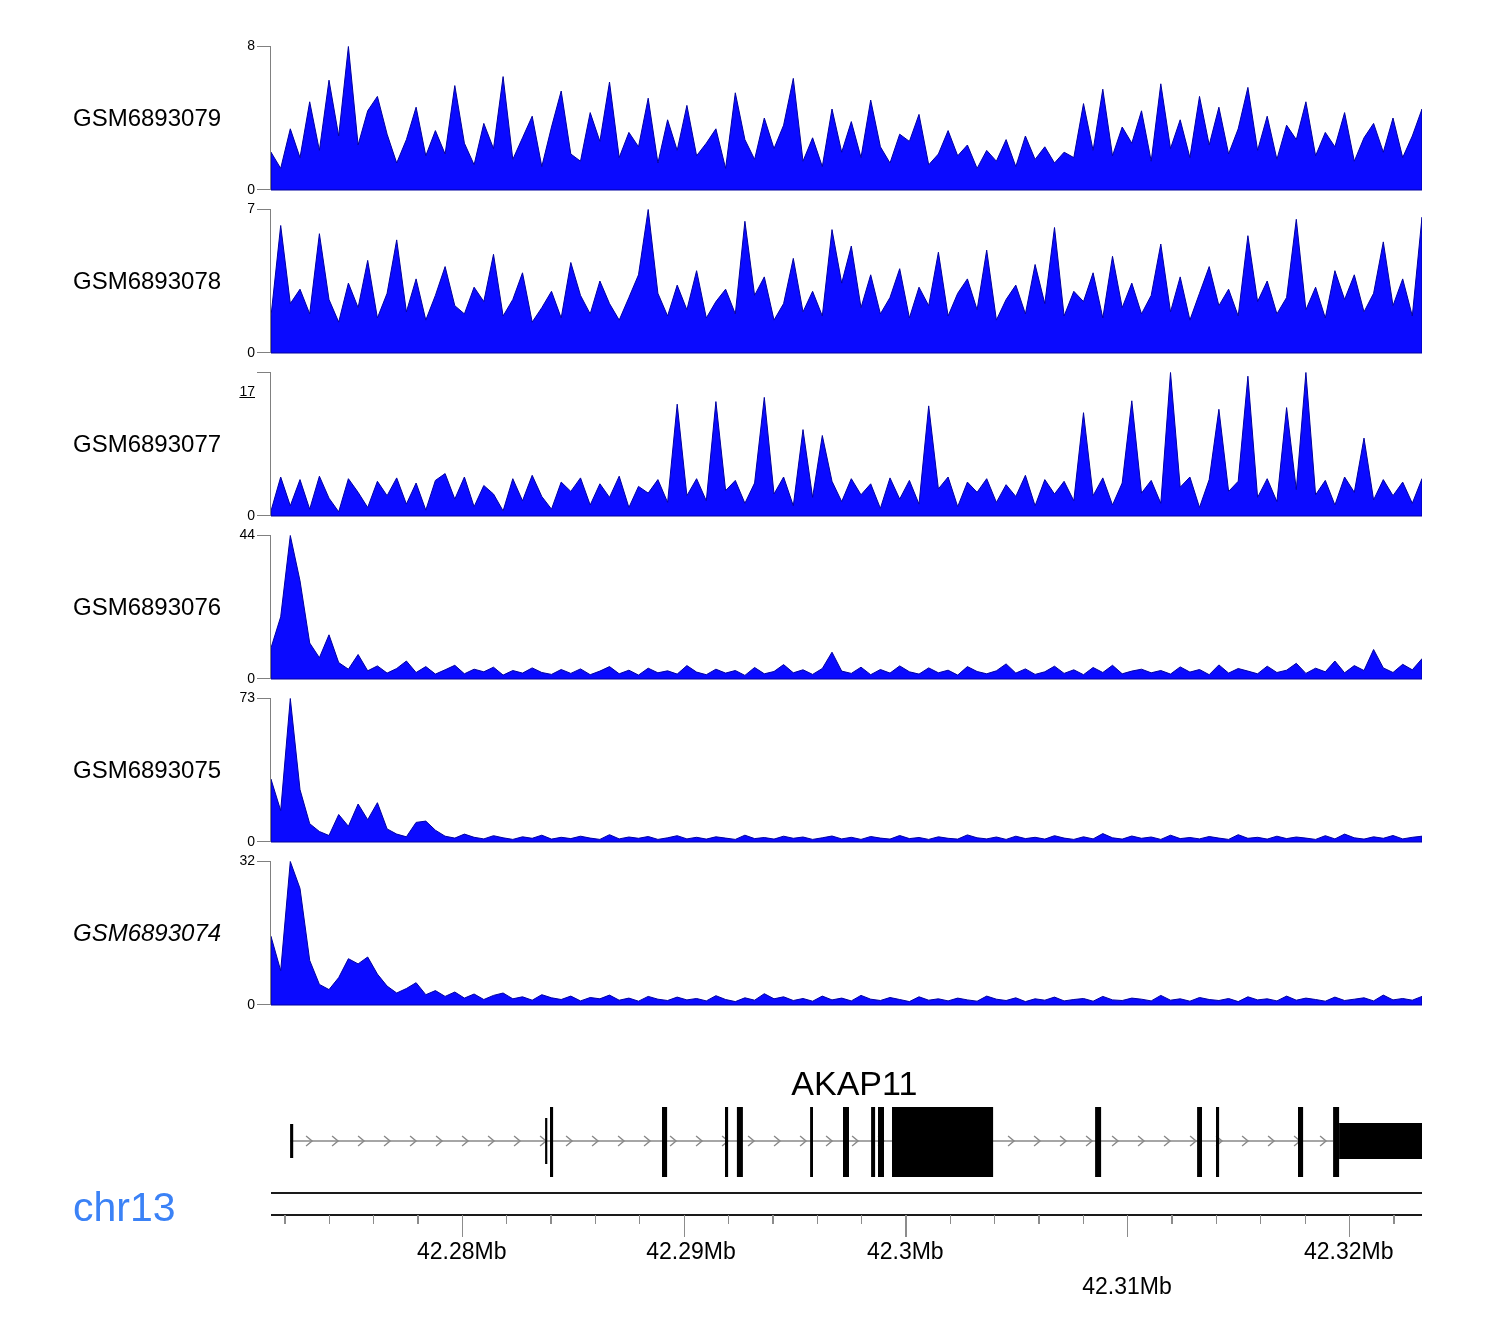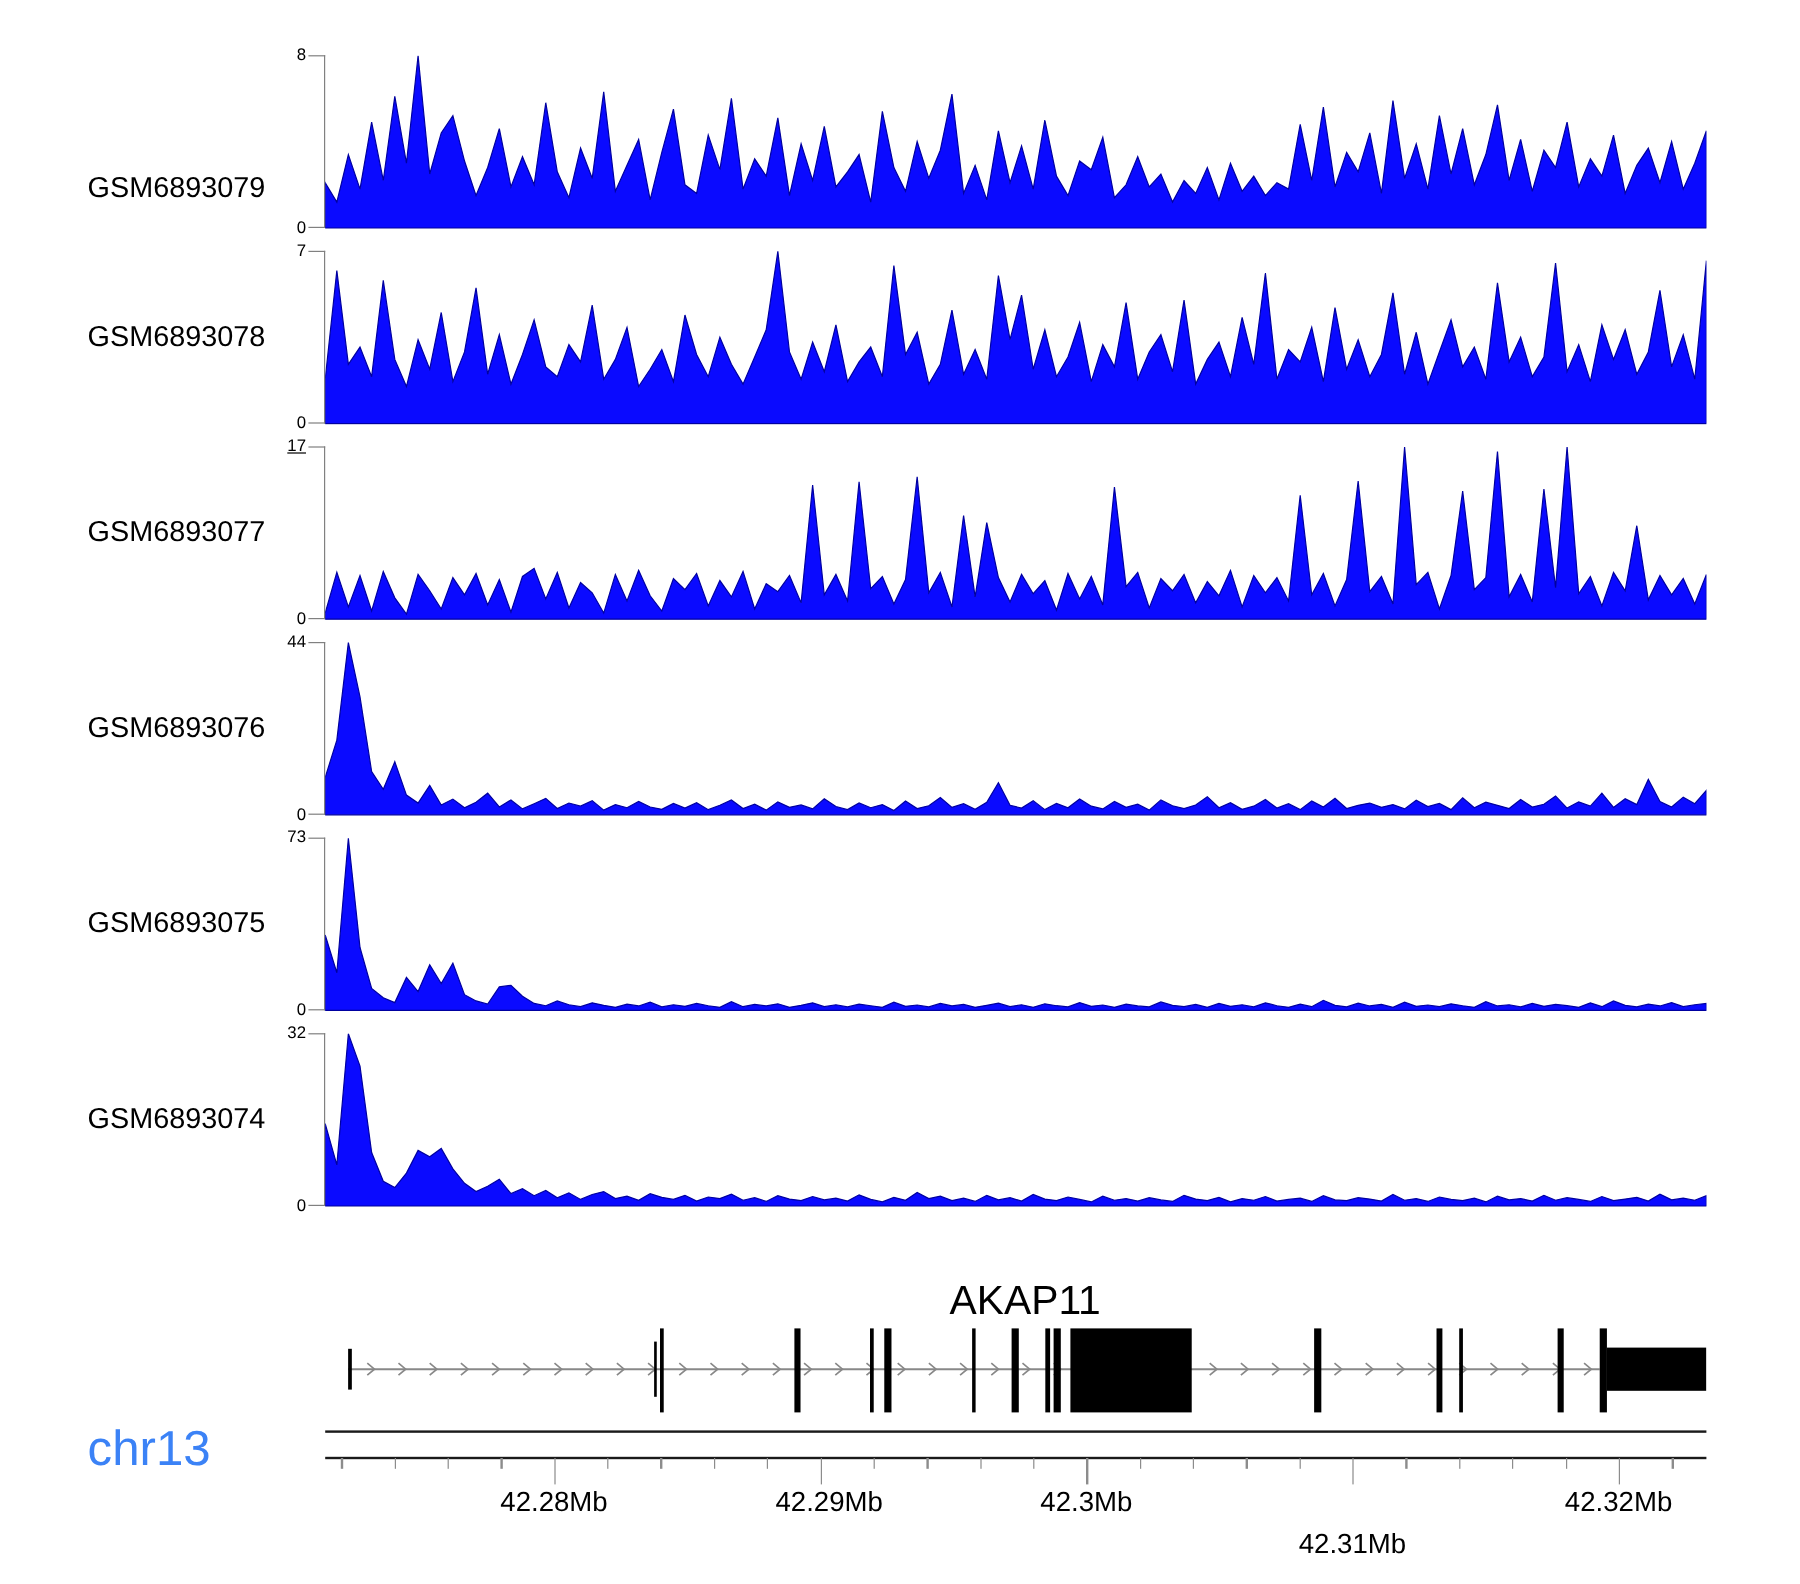--- a/index.html
+++ b/index.html
@@ -13,40 +13,40 @@
   .axis-line{position:absolute;background:#1a1a1a;}
   .tick{position:absolute;background:#8c8c8c;width:1.4px;}
   .tick-label{position:absolute;width:140px;text-align:center;font-size:23px;color:#000;}
   .chr-label{position:absolute;left:73px;top:1184px;font-size:41px;color:#3b82f6;}
 </style>
 </head>
 <body>
 
 <div class="fig">
   <div id="tracks">
-      <div class="track-label" style="top: 104px; margin-top: 39px;">GSM6893079</div>
+      <div class="track-label" style="top: 104px;">GSM6893079</div>
       <div class="yaxis-num" style="left: 203px; top: 38px;">8</div>
       <div class="yaxis-num" style="left: 203px; top: 182px;">0</div>
       <div class="yaxis-line" style="left: 269.5px; top: 46px; width: 1.4px; height: 144px; background: rgb(128, 128, 128);"></div>
       <div class="yaxis-line" style="left: 257px; top: 46px; width: 14px; height: 1.4px; background: rgb(128, 128, 128);"></div>
       <div class="yaxis-line" style="left: 257px; top: 189px; width: 14px; height: 1.4px; background: rgb(128, 128, 128);"></div>
       <svg class="sig-svg" width="1151" height="145" style="left: 271px; top: 46px;">
         <polygon points="0,144 0.0,106.2 9.7,122.4 19.3,82.8 29.0,111.6 38.7,55.8 48.4,104.4 58.0,34.2 67.7,90.0 77.4,0.5 87.1,99.0 96.7,64.8 106.4,50.4 116.1,88.2 125.7,117.0 135.4,93.6 145.1,61.2 154.8,109.8 164.4,84.6 174.1,108.0 183.8,39.6 193.4,97.2 203.1,118.8 212.8,77.4 222.5,102.6 232.1,30.6 241.8,113.4 251.5,91.8 261.2,70.2 270.8,120.6 280.5,81.0 290.2,45.0 299.8,108.0 309.5,115.2 319.2,66.6 328.9,95.4 338.5,36.0 348.2,111.6 357.9,86.4 367.5,100.8 377.2,52.2 386.9,117.0 396.6,73.8 406.2,104.4 415.9,59.4 425.6,109.8 435.3,97.2 444.9,82.8 454.6,122.4 464.3,46.8 473.9,93.6 483.6,113.4 493.3,72.0 503.0,102.6 512.6,79.2 522.3,32.4 532.0,115.2 541.6,91.8 551.3,120.6 561.0,63.0 570.7,106.2 580.3,75.6 590.0,111.6 599.7,54.0 609.4,100.8 619.0,117.0 628.7,88.2 638.4,95.4 648.0,68.4 657.7,118.8 667.4,108.0 677.1,84.6 686.7,109.8 696.4,99.0 706.1,122.4 715.7,104.4 725.4,115.2 735.1,93.6 744.8,120.6 754.4,90.0 764.1,113.4 773.8,100.8 783.5,117.0 793.1,106.2 802.8,111.6 812.5,57.6 822.1,104.4 831.8,43.2 841.5,109.8 851.2,81.0 860.8,97.2 870.5,64.8 880.2,115.2 889.8,37.8 899.5,102.6 909.2,73.8 918.9,111.6 928.5,50.4 938.2,99.0 947.9,61.2 957.6,108.0 967.2,82.8 976.9,41.4 986.6,104.4 996.2,70.2 1005.9,113.4 1015.6,79.2 1025.3,93.6 1034.9,55.8 1044.6,109.8 1054.3,86.4 1063.9,100.8 1073.6,66.6 1083.3,115.2 1093.0,91.8 1102.6,77.4 1112.3,106.2 1122.0,72.0 1131.7,111.6 1141.3,90.0 1151.0,63.0 1151,144" fill="#0a0aff" stroke="#0000a0" stroke-width="1"></polygon>
       </svg>
       <div class="track-label" style="top: 267px;">GSM6893078</div>
       <div class="yaxis-num" style="left: 203px; top: 201px;">7</div>
       <div class="yaxis-num" style="left: 203px; top: 345px;">0</div>
       <div class="yaxis-line" style="left: 269.5px; top: 209px; width: 1.4px; height: 144px; background: rgb(128, 128, 128);"></div>
       <div class="yaxis-line" style="left: 257px; top: 209px; width: 14px; height: 1.4px; background: rgb(128, 128, 128);"></div>
       <div class="yaxis-line" style="left: 257px; top: 352px; width: 14px; height: 1.4px; background: rgb(128, 128, 128);"></div>
       <svg class="sig-svg" width="1151" height="145" style="left: 271px; top: 209px;">
         <polygon points="0,144 0.0,107.0 9.7,16.5 19.3,94.6 29.0,80.2 38.7,104.9 48.4,24.7 58.0,90.5 67.7,113.1 77.4,74.1 87.1,98.7 96.7,51.4 106.4,109.0 116.1,84.3 125.7,30.9 135.4,102.9 145.1,69.9 154.8,111.1 164.4,86.4 174.1,57.6 183.8,96.7 193.4,104.9 203.1,78.2 212.8,92.6 222.5,45.3 232.1,107.0 241.8,90.5 251.5,63.8 261.2,113.1 270.8,98.7 280.5,82.3 290.2,109.0 299.8,53.5 309.5,86.4 319.2,104.9 328.9,72.0 338.5,94.6 348.2,111.1 357.9,88.5 367.5,65.8 377.2,0.5 386.9,84.3 396.6,107.0 406.2,76.1 415.9,100.8 425.6,61.7 435.3,109.0 444.9,92.6 454.6,80.2 464.3,104.9 473.9,12.3 483.6,86.4 493.3,67.9 503.0,111.1 512.6,94.6 522.3,49.4 532.0,102.9 541.6,82.3 551.3,107.0 561.0,20.6 570.7,74.1 580.3,37.0 590.0,98.7 599.7,65.8 609.4,104.9 619.0,88.5 628.7,59.7 638.4,109.0 648.0,78.2 657.7,96.7 667.4,43.2 677.1,107.0 686.7,84.3 696.4,69.9 706.1,100.8 715.7,41.1 725.4,111.1 735.1,90.5 744.8,76.1 754.4,104.9 764.1,55.5 773.8,94.6 783.5,18.5 793.1,107.0 802.8,82.3 812.5,92.6 822.1,63.8 831.8,109.0 841.5,47.3 851.2,98.7 860.8,74.1 870.5,104.9 880.2,86.4 889.8,35.0 899.5,102.9 909.2,67.9 918.9,111.1 928.5,84.3 938.2,57.6 947.9,96.7 957.6,80.2 967.2,107.0 976.9,26.7 986.6,92.6 996.2,72.0 1005.9,104.9 1015.6,88.5 1025.3,10.3 1034.9,100.8 1044.6,78.2 1054.3,109.0 1063.9,61.7 1073.6,90.5 1083.3,65.8 1093.0,102.9 1102.6,84.3 1112.3,32.9 1122.0,96.7 1131.7,69.9 1141.3,107.0 1151.0,8.2 1151,144" fill="#0a0aff" stroke="#0000a0" stroke-width="1"></polygon>
       </svg>
       <div class="track-label" style="top: 430px;">GSM6893077</div>
-      <div class="yaxis-num" style="left: 203px; top: 364px; text-decoration: underline;">17</div>
+      <div class="yaxis-num" style="left: 203px; top: 384px; text-decoration: underline;">17</div>
       <div class="yaxis-num" style="left: 203px; top: 508px;">0</div>
       <div class="yaxis-line" style="left: 269.5px; top: 372px; width: 1.4px; height: 144px; background: rgb(128, 128, 128);"></div>
       <div class="yaxis-line" style="left: 257px; top: 372px; width: 14px; height: 1.4px; background: rgb(128, 128, 128);"></div>
       <div class="yaxis-line" style="left: 257px; top: 515px; width: 14px; height: 1.4px; background: rgb(128, 128, 128);"></div>
       <svg class="sig-svg" width="1151" height="145" style="left: 271px; top: 372px;">
         <polygon points="0,144 0.0,138.9 9.7,105.0 19.3,133.8 29.0,107.6 38.7,137.2 48.4,104.2 58.0,126.2 67.7,139.8 77.4,106.7 87.1,120.3 96.7,135.5 106.4,109.3 116.1,123.7 125.7,105.9 135.4,132.1 145.1,111.0 154.8,138.1 164.4,108.4 174.1,101.6 183.8,127.1 193.4,105.0 203.1,134.7 212.8,113.5 222.5,122.0 232.1,138.9 241.8,106.7 251.5,128.8 261.2,103.3 270.8,124.5 280.5,137.2 290.2,110.1 299.8,119.4 309.5,105.9 319.2,133.0 328.9,111.8 338.5,125.4 348.2,104.2 357.9,135.5 367.5,114.4 377.2,121.1 386.9,107.6 396.6,130.4 406.2,32.2 415.9,123.7 425.6,106.7 435.3,128.8 444.9,29.6 454.6,118.6 464.3,108.4 473.9,131.3 483.6,111.0 493.3,25.4 503.0,122.0 512.6,105.0 522.3,133.8 532.0,57.6 541.6,125.4 551.3,63.5 561.0,109.3 570.7,129.6 580.3,106.7 590.0,122.8 599.7,111.8 609.4,136.4 619.0,105.9 628.7,127.1 638.4,108.4 648.0,132.1 657.7,33.9 667.4,116.9 677.1,105.0 686.7,134.7 696.4,110.1 706.1,120.3 715.7,106.7 725.4,130.4 735.1,112.7 744.8,124.5 754.4,103.3 764.1,133.8 773.8,107.6 783.5,122.0 793.1,109.3 802.8,128.8 812.5,40.7 822.1,123.7 831.8,105.9 841.5,133.0 851.2,111.0 860.8,28.8 870.5,121.1 880.2,108.4 889.8,131.3 899.5,0.5 909.2,115.2 918.9,105.0 928.5,135.5 938.2,107.6 947.9,37.3 957.6,119.4 967.2,109.3 976.9,4.2 986.6,125.4 996.2,106.7 1005.9,129.6 1015.6,35.6 1025.3,117.7 1034.9,0.5 1044.6,122.8 1054.3,108.4 1063.9,133.0 1073.6,105.0 1083.3,120.3 1093.0,66.1 1102.6,127.9 1112.3,107.6 1122.0,123.7 1131.7,110.1 1141.3,131.3 1151.0,106.7 1151,144" fill="#0a0aff" stroke="#0000a0" stroke-width="1"></polygon>
       </svg>
       <div class="track-label" style="top: 593px;">GSM6893076</div>
       <div class="yaxis-num" style="left: 203px; top: 527px;">44</div>
       <div class="yaxis-num" style="left: 203px; top: 671px;">0</div>
@@ -58,21 +58,21 @@
       </svg>
       <div class="track-label" style="top: 756px; text-align: right;">GSM6893075</div>
       <div class="yaxis-num" style="left: 203px; top: 690px;">73</div>
       <div class="yaxis-num" style="left: 203px; top: 834px;">0</div>
       <div class="yaxis-line" style="left: 269.5px; top: 698px; width: 1.4px; height: 144px; background: rgb(128, 128, 128);"></div>
       <div class="yaxis-line" style="left: 257px; top: 698px; width: 14px; height: 1.4px; background: rgb(128, 128, 128);"></div>
       <div class="yaxis-line" style="left: 257px; top: 841px; width: 14px; height: 1.4px; background: rgb(128, 128, 128);"></div>
       <svg class="sig-svg" width="1151" height="145" style="left: 271px; top: 698px;">
         <polygon points="0,144 0.0,81.2 9.7,112.6 19.3,0.5 29.0,91.6 38.7,125.7 48.4,133.5 58.0,137.5 67.7,116.5 77.4,128.3 87.1,106.0 96.7,121.7 106.4,104.7 116.1,130.9 125.7,136.1 135.4,138.8 145.1,124.4 154.8,123.1 164.4,132.2 174.1,138.2 183.8,140.1 193.4,136.1 203.1,139.3 212.8,140.9 222.5,137.7 232.1,139.8 241.8,141.4 251.5,138.8 261.2,140.3 270.8,137.2 280.5,141.1 290.2,139.3 299.8,140.6 309.5,138.2 319.2,140.1 328.9,141.4 338.5,136.7 348.2,140.9 357.9,139.0 367.5,140.3 377.2,138.5 386.9,141.4 396.6,139.8 406.2,137.7 415.9,140.9 425.6,139.3 435.3,141.1 444.9,138.8 454.6,140.1 464.3,141.4 473.9,137.2 483.6,140.6 493.3,139.5 503.0,141.1 512.6,138.2 522.3,140.3 532.0,139.0 541.6,141.4 551.3,139.8 561.0,138.0 570.7,140.9 580.3,139.3 590.0,141.4 599.7,138.5 609.4,140.1 619.0,141.1 628.7,137.5 638.4,140.6 648.0,139.5 657.7,141.4 667.4,138.8 677.1,140.3 686.7,141.1 696.4,136.9 706.1,139.8 715.7,140.9 725.4,139.0 735.1,141.4 744.8,138.2 754.4,140.6 764.1,139.3 773.8,141.1 783.5,137.7 793.1,140.1 802.8,141.4 812.5,138.8 822.1,140.9 831.8,135.6 841.5,139.8 851.2,141.1 860.8,138.0 870.5,140.3 880.2,139.0 889.8,141.4 899.5,137.2 909.2,140.6 918.9,139.5 928.5,140.9 938.2,138.5 947.9,140.1 957.6,141.4 967.2,136.7 976.9,140.3 986.6,139.3 996.2,141.1 1005.9,138.2 1015.6,140.6 1025.3,139.0 1034.9,140.1 1044.6,141.4 1054.3,137.7 1063.9,140.9 1073.6,136.1 1083.3,139.8 1093.0,141.1 1102.6,138.8 1112.3,140.3 1122.0,137.5 1131.7,140.9 1141.3,139.3 1151.0,138.2 1151,144" fill="#0a0aff" stroke="#0000a0" stroke-width="1"></polygon>
       </svg>
-      <div class="track-label" style="top: 919px;">GSM6893074</div>
+      <div class="track-label" style="top: 919px; font-style: italic;">GSM6893074</div>
       <div class="yaxis-num" style="left: 203px; top: 853px;">32</div>
       <div class="yaxis-num" style="left: 203px; top: 997px;">0</div>
       <div class="yaxis-line" style="left: 269.5px; top: 861px; width: 1.4px; height: 144px; background: rgb(128, 128, 128);"></div>
       <div class="yaxis-line" style="left: 257px; top: 861px; width: 14px; height: 1.4px; background: rgb(128, 128, 128);"></div>
       <div class="yaxis-line" style="left: 257px; top: 1004px; width: 14px; height: 1.4px; background: rgb(128, 128, 128);"></div>
       <svg class="sig-svg" width="1151" height="145" style="left: 271px; top: 861px;">
         <polygon points="0,144 0.0,75.4 9.7,109.7 19.3,0.5 29.0,27.4 38.7,99.4 48.4,123.4 58.0,128.6 67.7,116.6 77.4,97.7 87.1,102.9 96.7,96.0 106.4,113.1 116.1,125.1 125.7,132.0 135.4,127.5 145.1,121.7 154.8,133.7 164.4,129.6 174.1,135.4 183.8,131.0 193.4,137.1 203.1,133.0 212.8,138.5 222.5,134.4 232.1,132.0 241.8,137.8 251.5,135.8 261.2,139.2 270.8,133.7 280.5,136.8 290.2,138.5 299.8,135.1 309.5,139.9 319.2,136.5 328.9,137.8 338.5,134.1 348.2,139.2 357.9,137.1 367.5,140.2 377.2,135.4 386.9,138.2 396.6,139.5 406.2,136.1 415.9,138.9 425.6,137.5 435.3,139.9 444.9,134.7 454.6,138.5 464.3,140.6 473.9,136.8 483.6,139.2 493.3,132.7 503.0,137.8 512.6,135.8 522.3,139.5 532.0,137.5 541.6,140.2 551.3,135.1 561.0,138.9 570.7,137.1 580.3,139.9 590.0,134.4 599.7,138.2 609.4,139.5 619.0,136.5 628.7,138.5 638.4,140.6 648.0,135.8 657.7,139.2 667.4,137.8 677.1,139.9 686.7,137.1 696.4,138.9 706.1,140.2 715.7,135.1 725.4,138.2 735.1,139.5 744.8,136.8 754.4,140.6 764.1,137.8 773.8,139.2 783.5,136.1 793.1,139.9 802.8,138.5 812.5,137.5 822.1,140.2 831.8,135.4 841.5,138.9 851.2,139.5 860.8,137.1 870.5,138.2 880.2,139.9 889.8,134.4 899.5,139.2 909.2,137.8 918.9,140.2 928.5,136.5 938.2,138.5 947.9,139.5 957.6,137.5 967.2,140.6 976.9,135.8 986.6,138.9 996.2,137.8 1005.9,139.9 1015.6,135.1 1025.3,139.2 1034.9,137.1 1044.6,138.5 1054.3,140.2 1063.9,136.1 1073.6,139.5 1083.3,138.2 1093.0,136.8 1102.6,139.9 1112.3,134.1 1122.0,138.9 1131.7,137.5 1141.3,139.2 1151.0,135.4 1151,144" fill="#0a0aff" stroke="#0000a0" stroke-width="1"></polygon>
       </svg>
     </div>
   <div id="gene-track">

